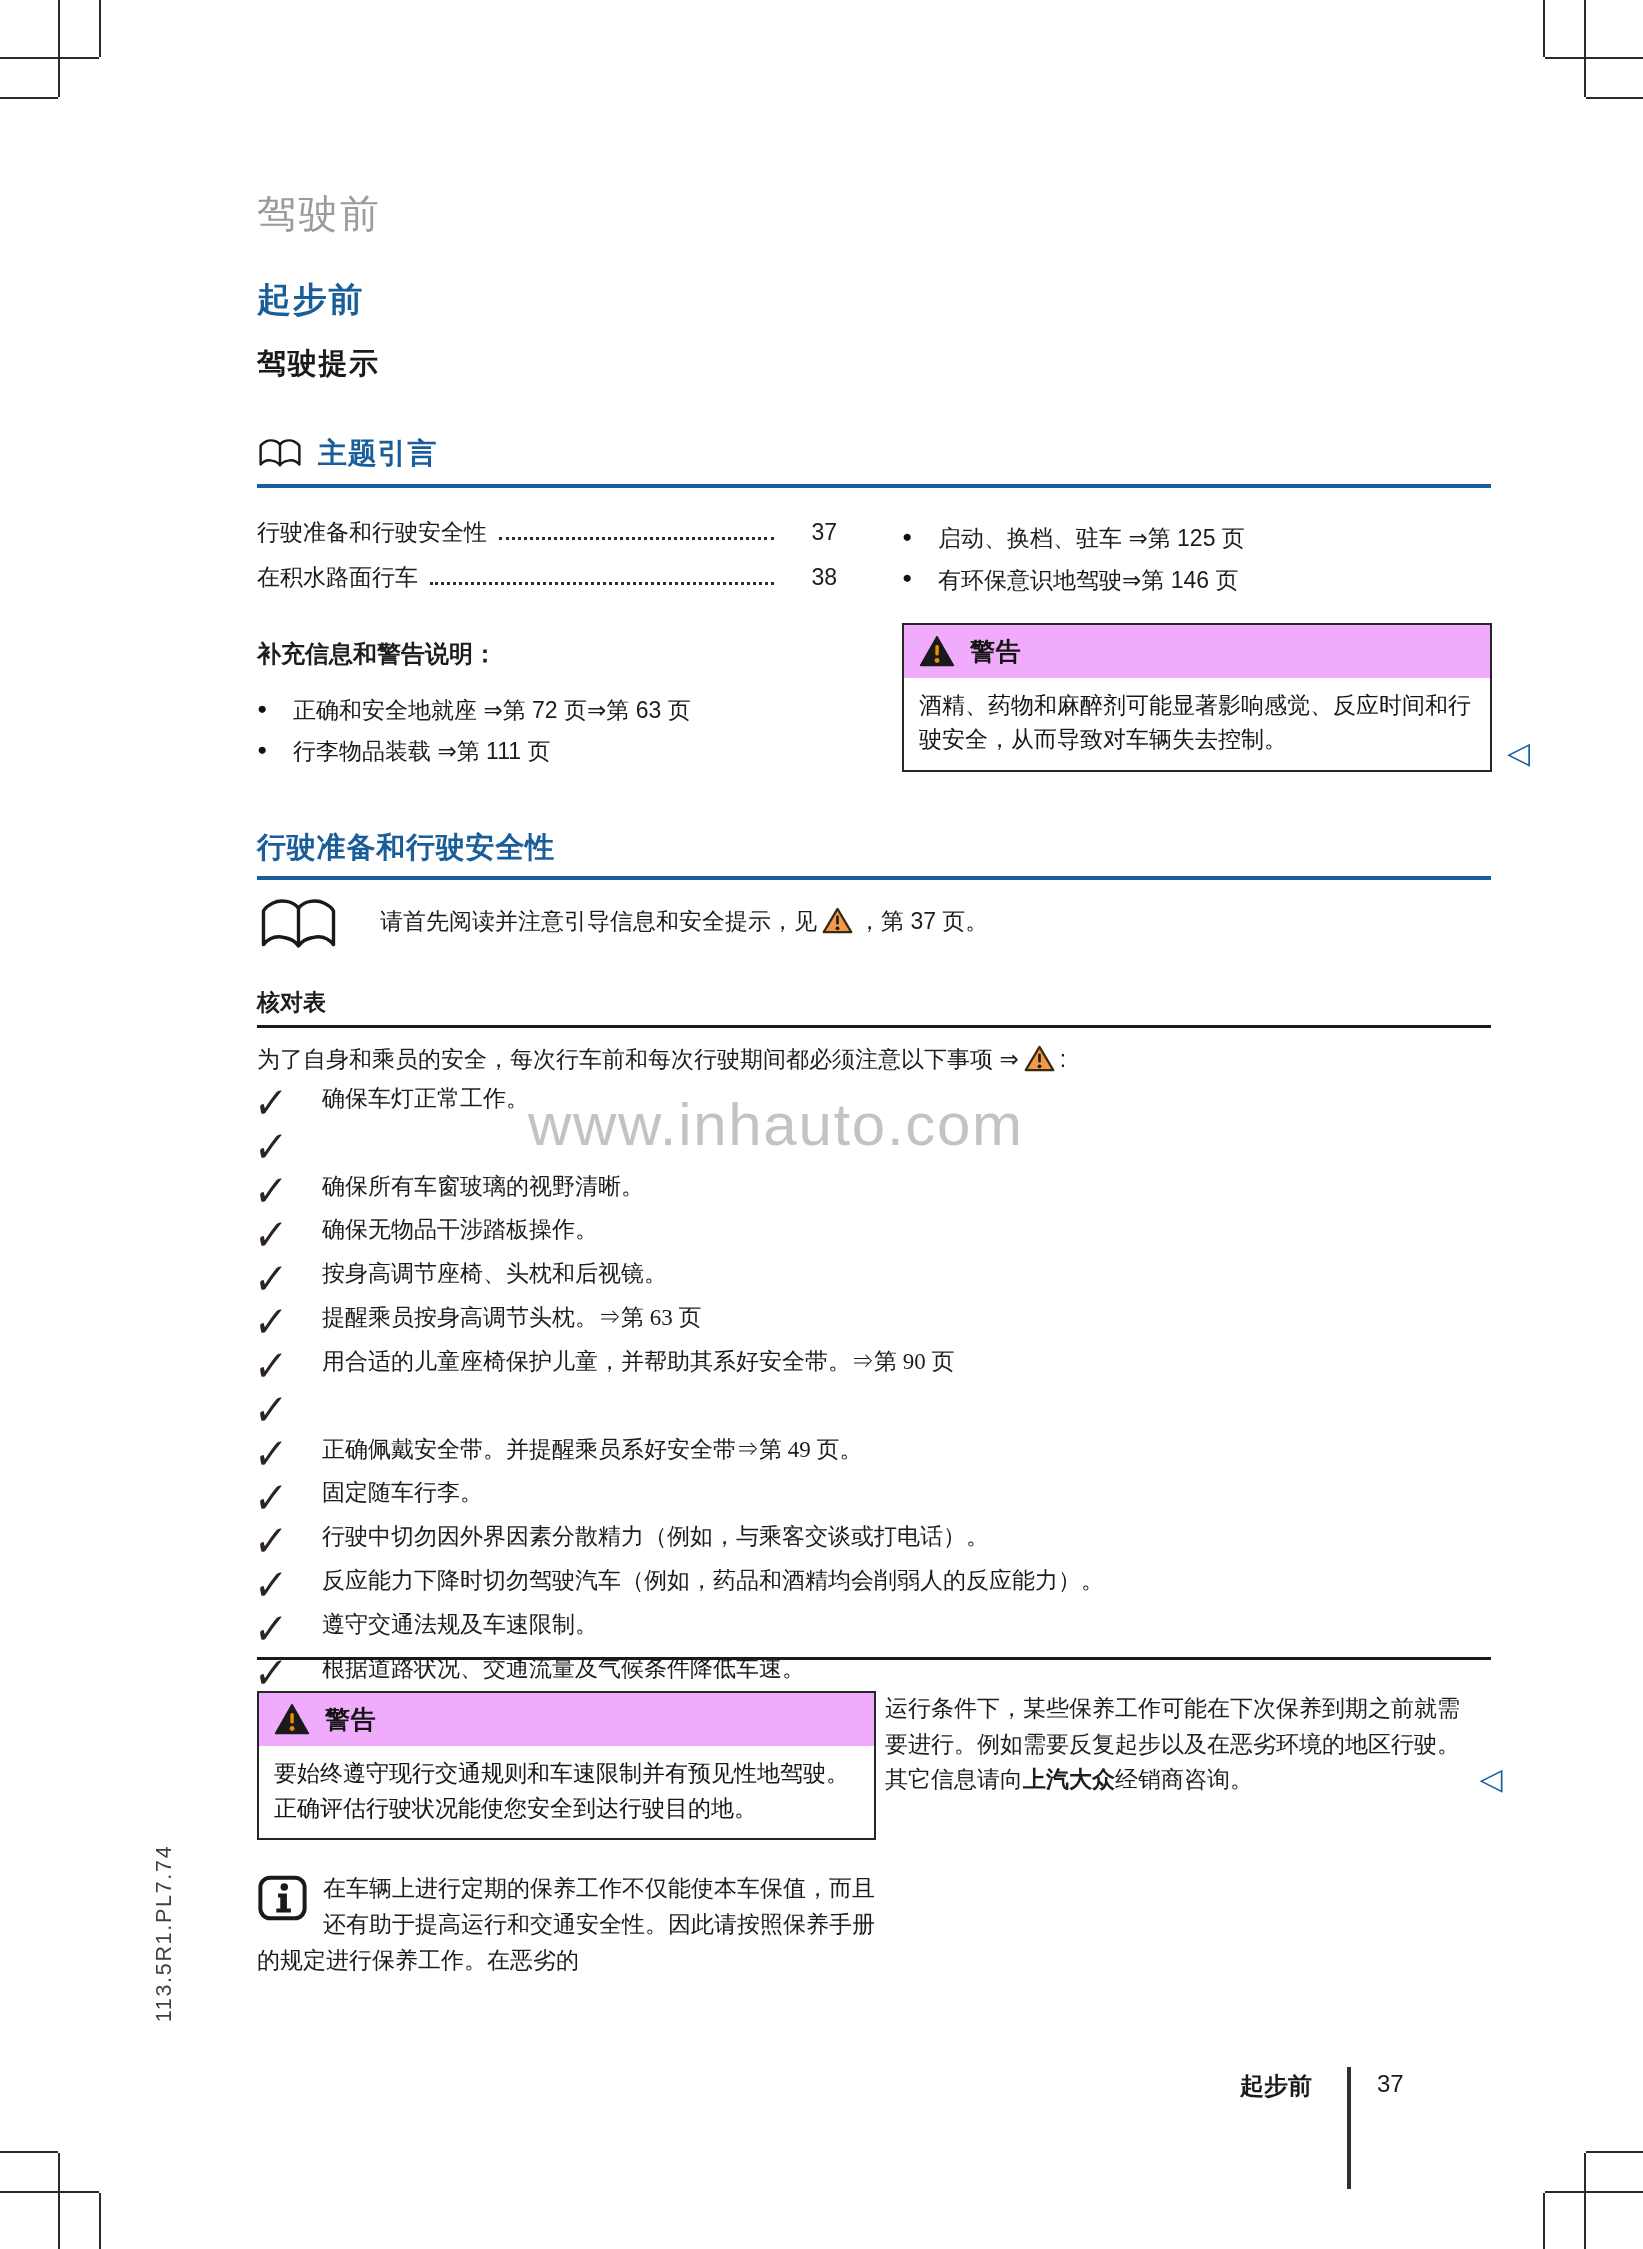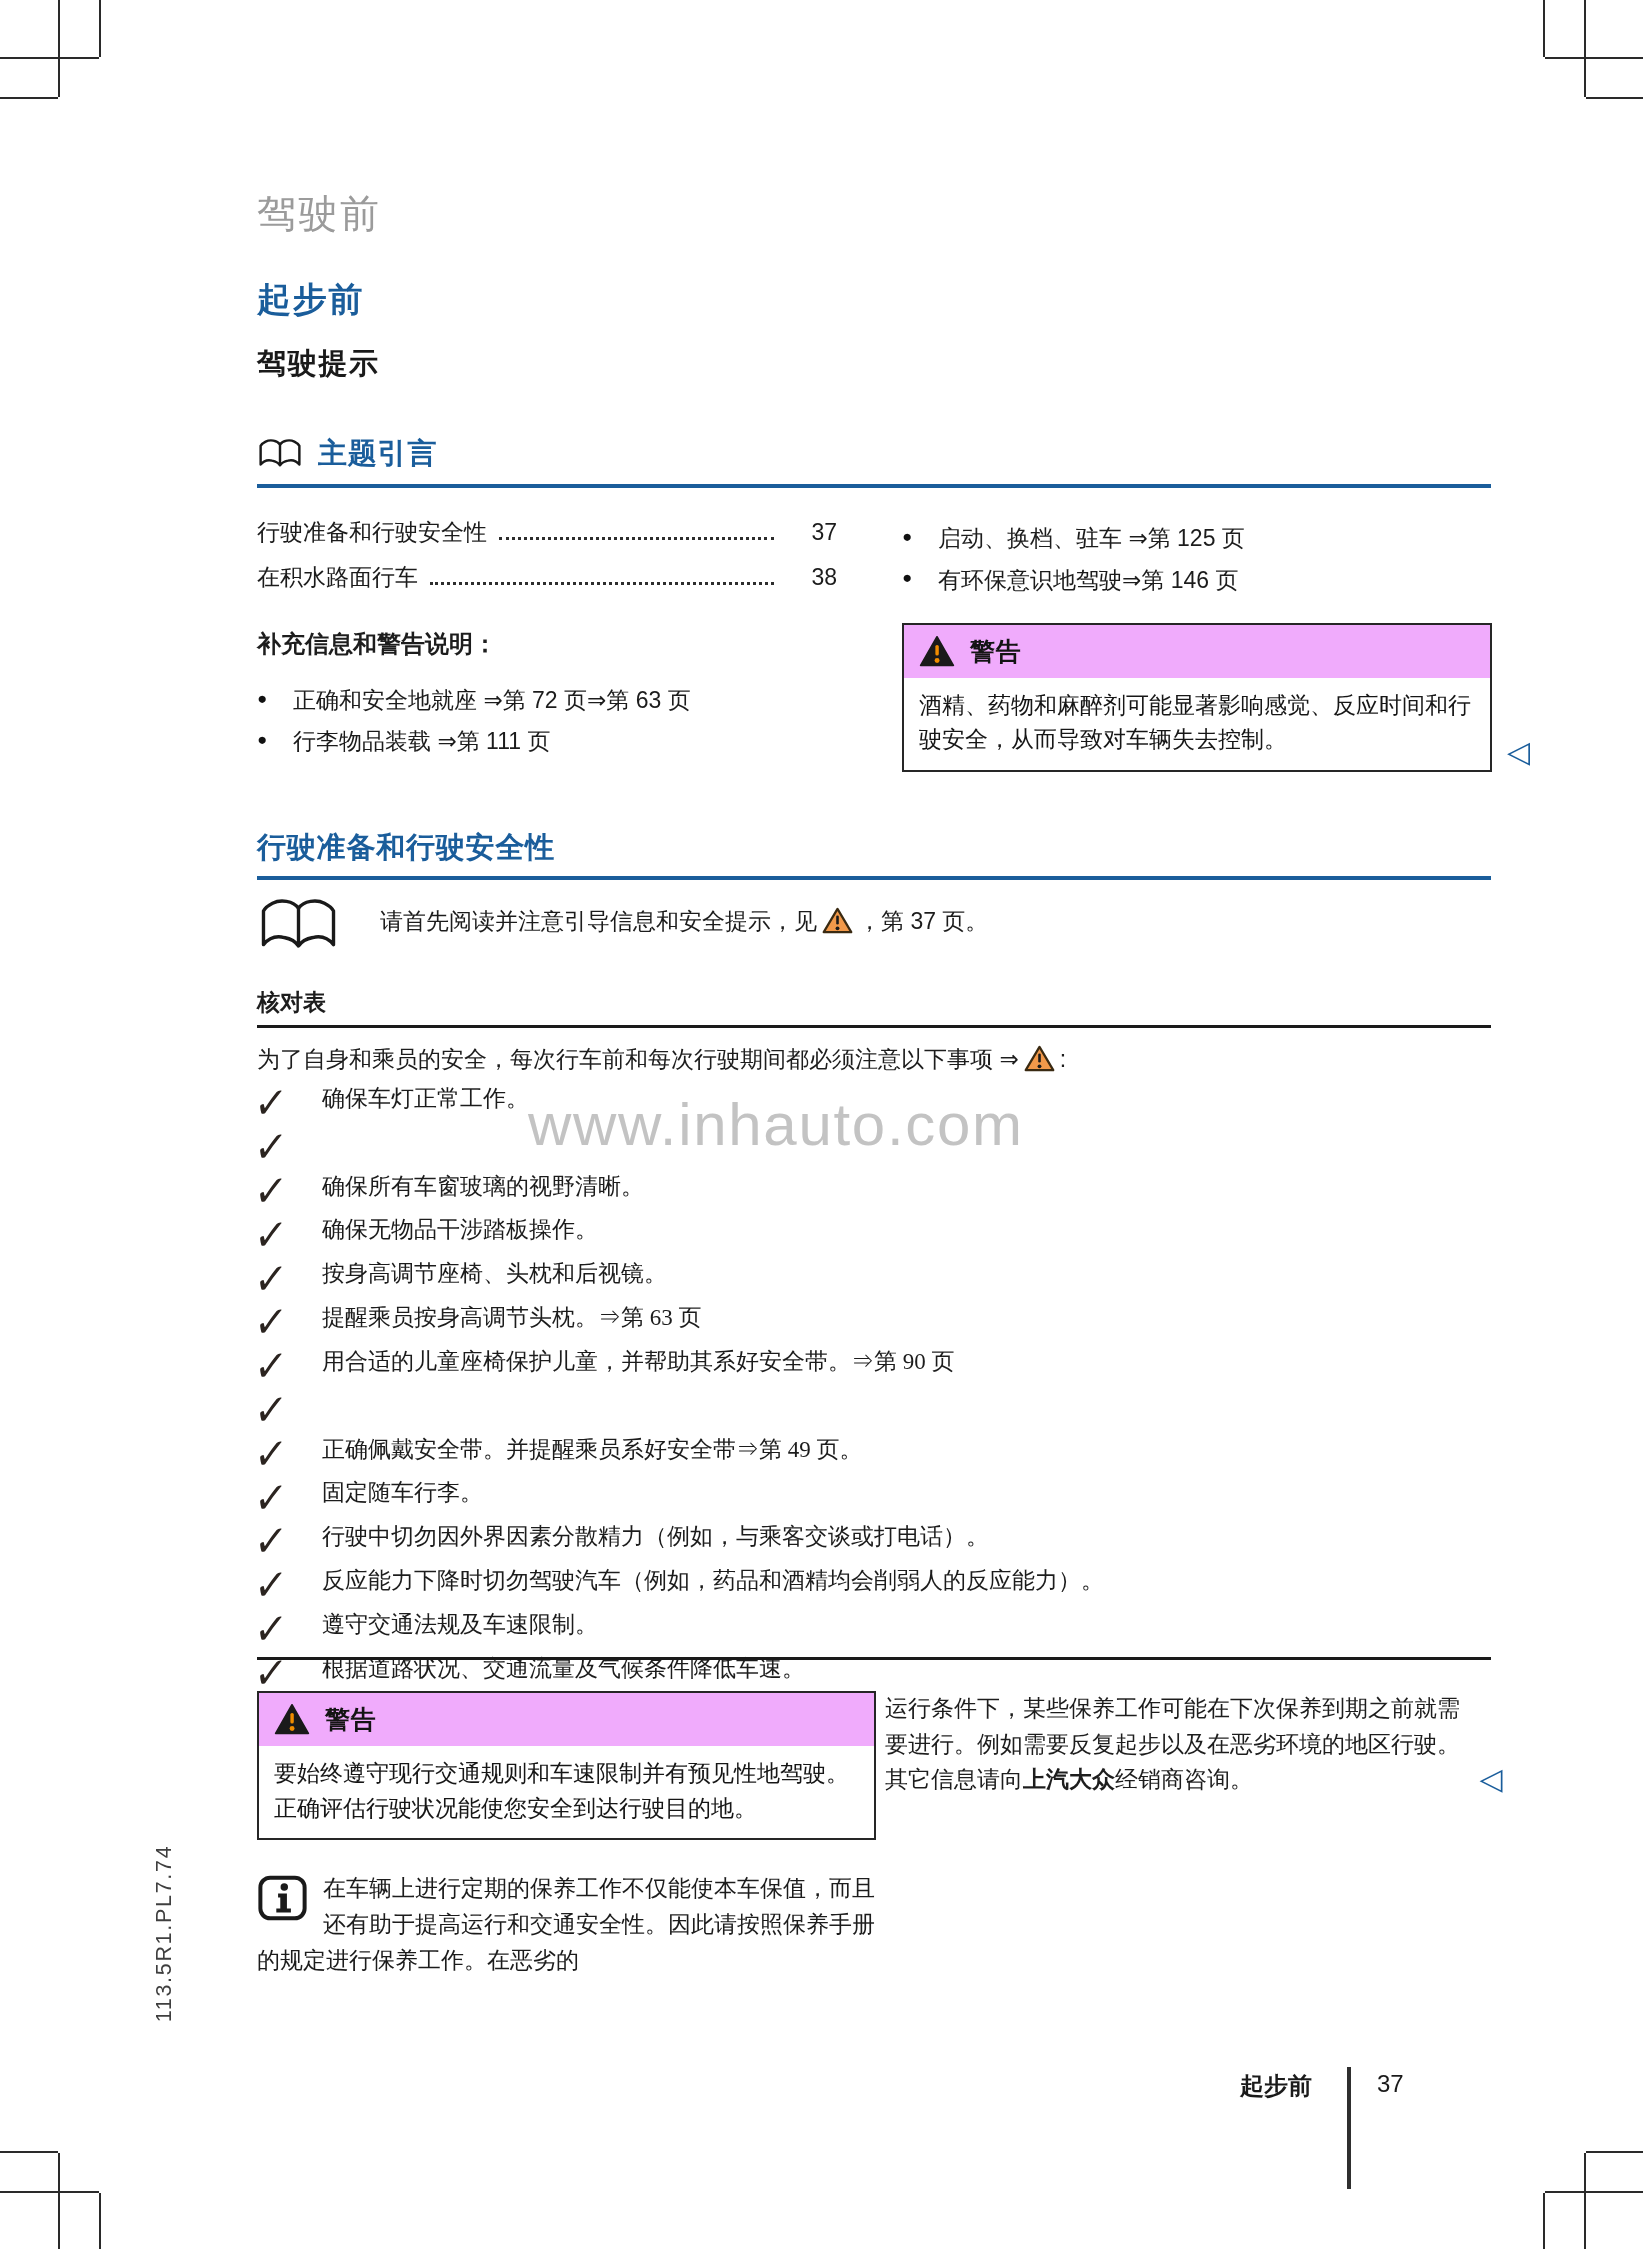--- a/index.html
+++ b/index.html
@@ -120,21 +120,21 @@
       <div class="toc-row">
         <span>行驶准备和行驶安全性</span>
         <span class="dots"></span>
         <span class="pg">37</span>
       </div>
       <div class="toc-row">
         <span>在积水路面行车</span>
         <span class="dots"></span>
         <span class="pg">38</span>
       </div>
-      <div class="body-text bold" style="margin-top:25px;font-size:24px;">补充信息和警告说明：</div>
+      <div class="body-text bold" style="margin-top:35px;font-size:24px;">补充信息和警告说明：</div>
       <div class="b-row" style="margin-top:18px;">
         <span class="b-dot">●</span>
         <span>正确和安全地就座 ⇒第 72 页⇒第 63 页</span>
       </div>
       <div class="b-row">
         <span class="b-dot">●</span>
         <span>行李物品装载 ⇒第 111 页</span>
       </div>
     </div>
 

